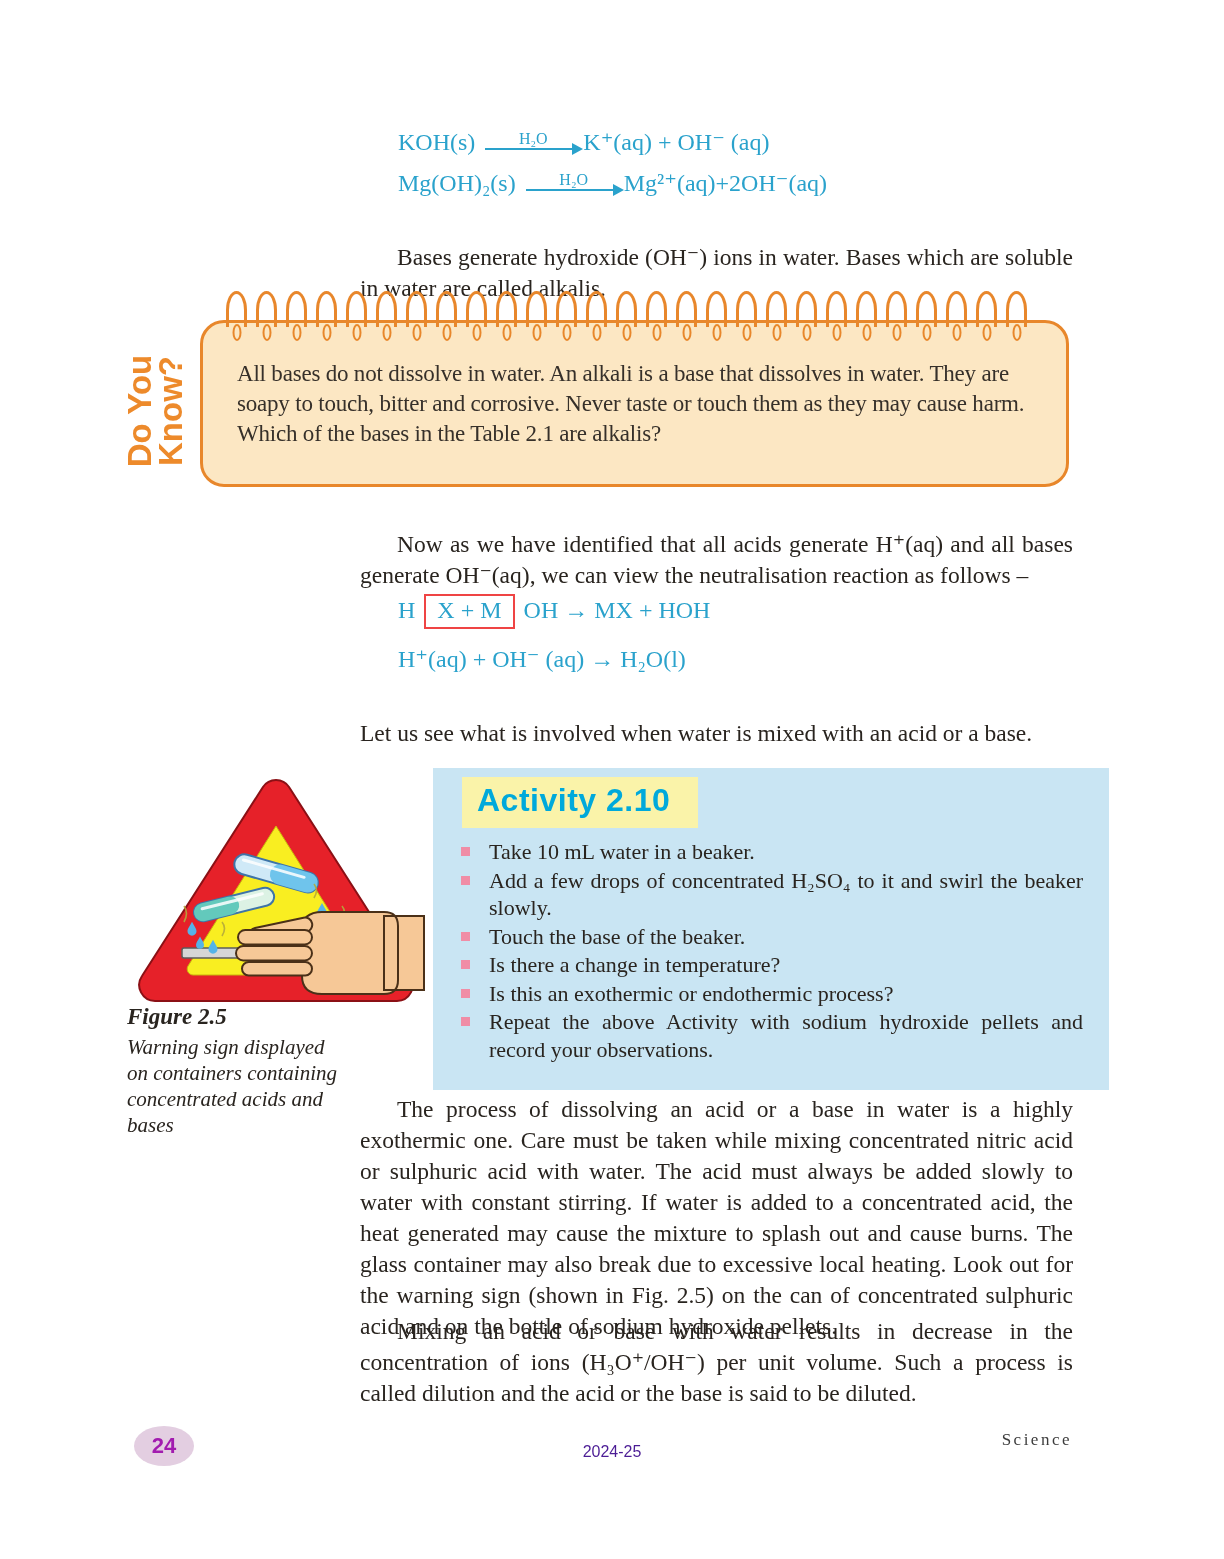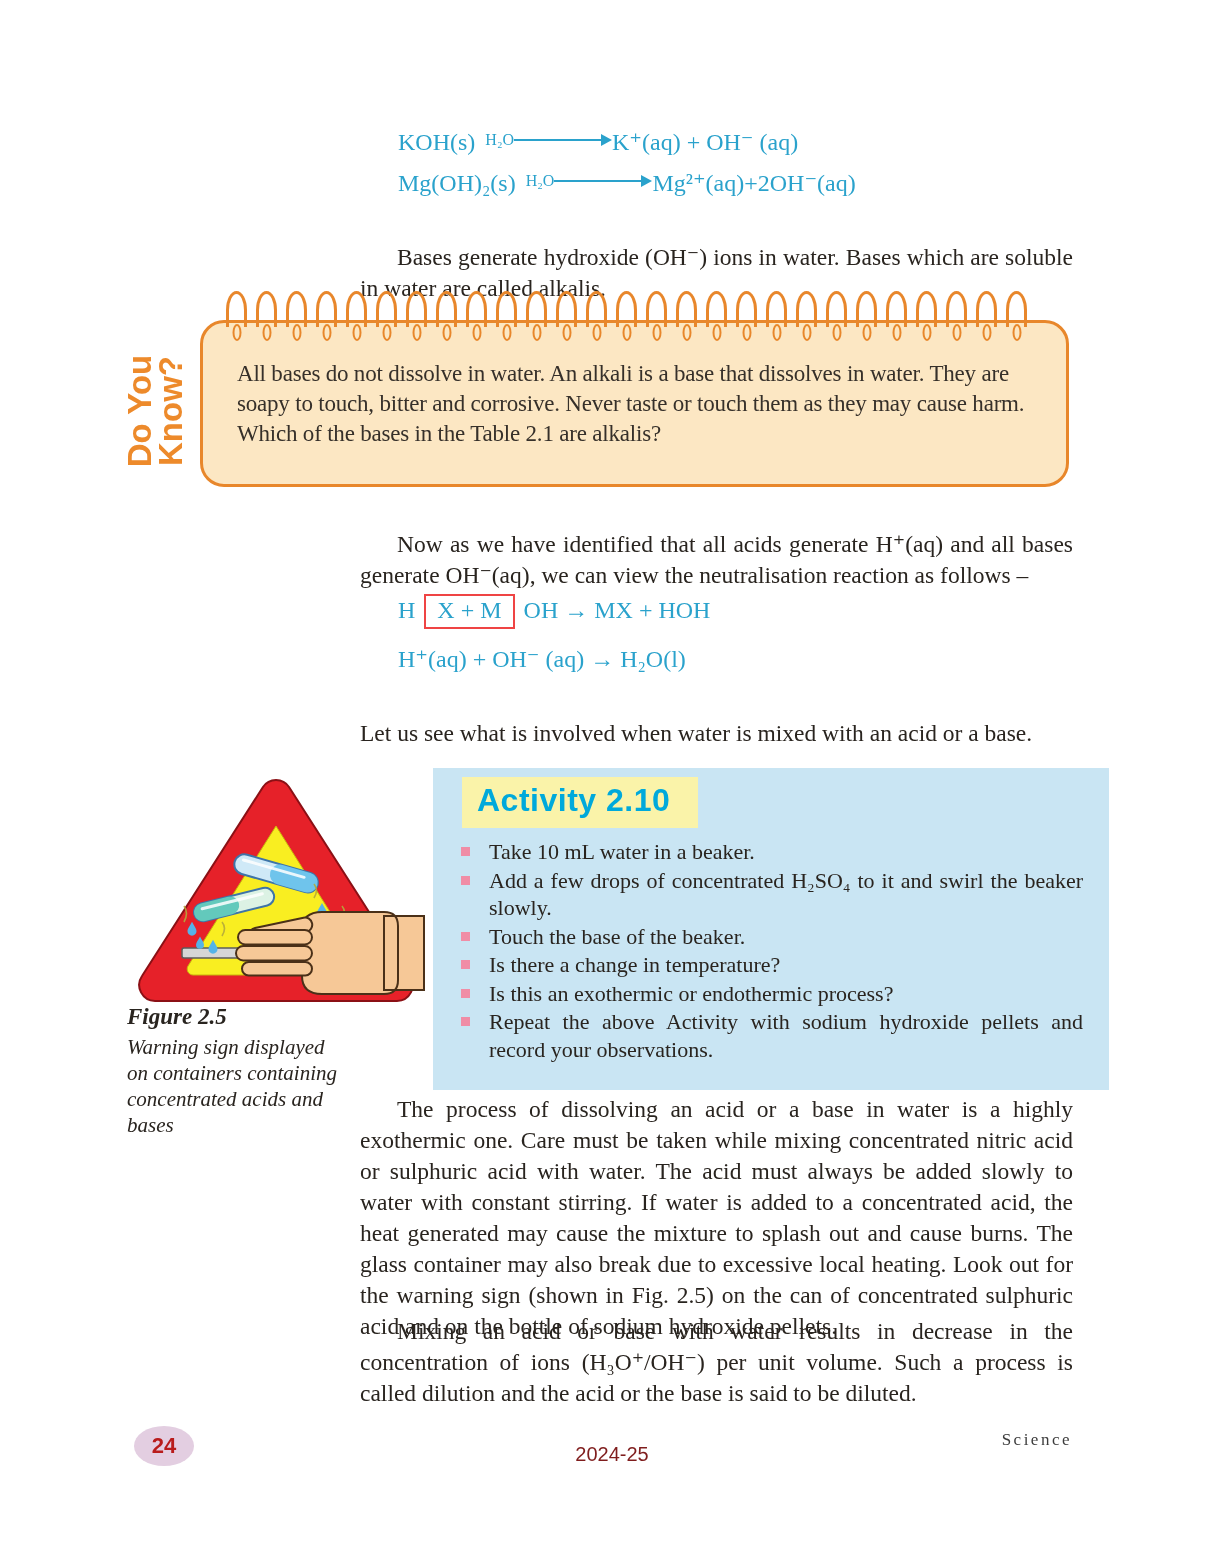--- a/index.html
+++ b/index.html
@@ -5,21 +5,21 @@
   html,body{margin:0;padding:0;background:#fff;}
   body{
     width:1224px;height:1559px;position:relative;overflow:hidden;
     font-family:"Liberation Serif","DejaVu Serif",serif;color:#29241f;
   }
   .abs{position:absolute;}
 
   
   .top-eqs{left:398px;top:128px;color:#2AA2CC;font-size:24px;}
   .eq-row{display:flex;align-items:center;white-space:nowrap;margin-bottom:13px;}
-  .rxn-arrow{display:inline-flex;flex-direction:row;align-items:center;margin:0 2px 0 10px;transform:translateY(-2px);}
+  .rxn-arrow{display:inline-flex;flex-direction:column;align-items:center;margin:0 2px 0 10px;transform:translateY(-2px);}
   .rxn-arrow .lbl{font-size:16px;line-height:1;margin-bottom:1px;}
   .rxn-arrow .shaft{position:relative;width:96px;height:2px;background:#2AA2CC;}
   .rxn-arrow .shaft::after{content:"";position:absolute;right:-2px;top:-5px;
     border-left:11px solid #2AA2CC;border-top:6px solid transparent;border-bottom:6px solid transparent;}
 
   
   .para{width:713px;left:360px;font-size:23.5px;line-height:31px;text-align:justify;}
   .indent{text-indent:37px;}
 
   
@@ -52,24 +52,24 @@
     padding:5px 28px 9px 15px;font-family:"Liberation Sans",sans-serif;font-weight:bold;
     font-size:32px;color:#00A9DB;letter-spacing:0.5px;}
   .activity ul{list-style:none;margin:4px 0 0;padding:0 26px 0 28px;}
   .activity li{display:flex;margin-bottom:1px;}
   .activity .sq{flex:0 0 9px;width:9px;height:9px;background:#F08DA6;margin:9px 19px 0 0;}
   .activity .txt{font-size:22px;line-height:27.5px;text-align:justify;flex:1;}
 
   
   .page-badge{left:134px;top:1426px;width:60px;height:40px;border-radius:50%;
     background:#E3CEE1;display:flex;align-items:center;justify-content:center;
-    font-family:"Liberation Sans",sans-serif;font-weight:bold;font-size:22px;color:#b91c1c;}
+    font-family:"Liberation Sans",sans-serif;font-weight:bold;font-size:22px;color:#a21caf;}
   .book-title{right:152px;top:1430px;font-size:17px;letter-spacing:2.5px;color:#3c3c3c;}
   .edition{left:0;top:1443px;width:100%;text-align:center;
-    font-family:"Liberation Sans",sans-serif;font-size:20px;color:#7f1d1d;}
+    font-family:"Liberation Sans",sans-serif;font-size:16px;color:#4c1d95;}
 </style>
 </head>
 <body>
 
 <div class="abs top-eqs">
 
     <div class="eq-row">
       <span>KOH(s)</span>
       <span class="rxn-arrow">
         <span class="lbl">H₂O</span>

